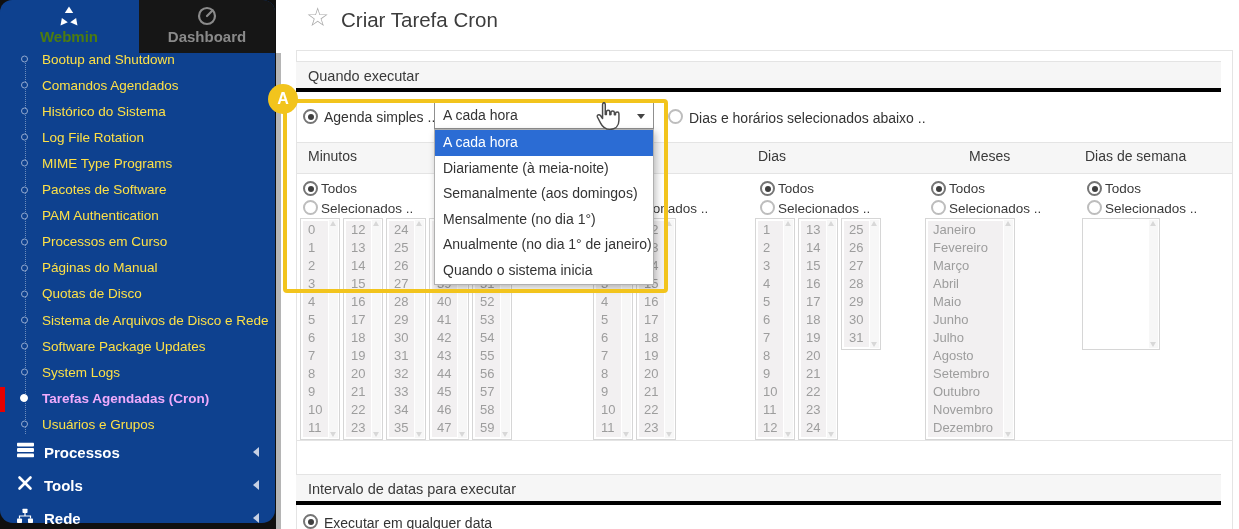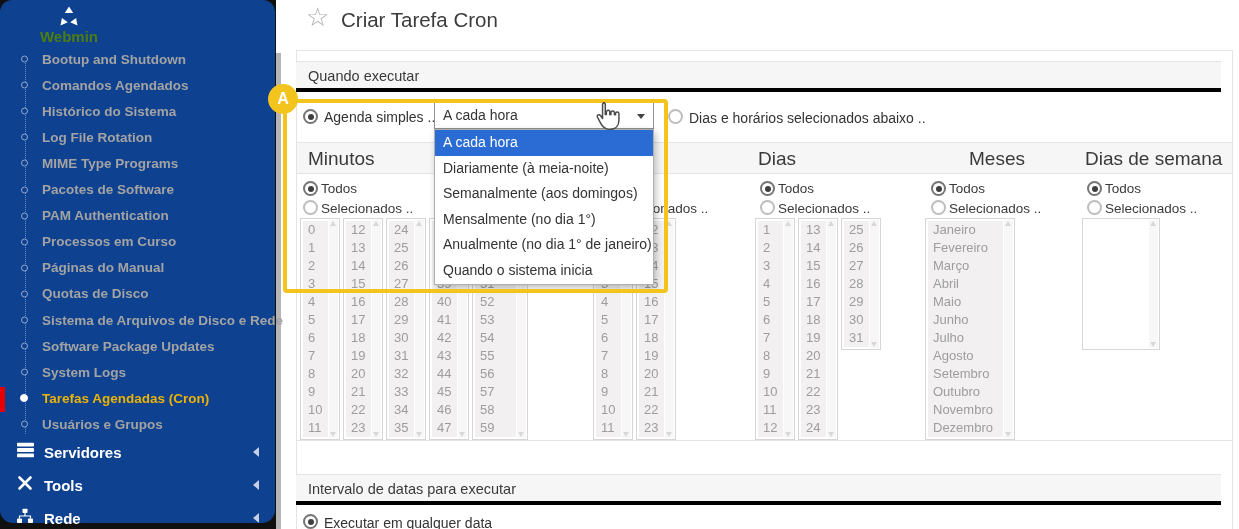--- a/index.html
+++ b/index.html
@@ -13,22 +13,22 @@
   .tab{position:absolute;top:0;height:53px;z-index:4;text-align:center;}
   .tab-webmin{left:0;width:138px;}
   .tab-dash{left:139px;width:136px;background:#161616;border-radius:0 12px 0 0;z-index:3;}
   .tab .ticon{display:block;margin:5px auto 0;height:22px;}
   .tab .tlabel{display:block;font-size:15px;font-weight:bold;margin-top:1px;}
   .tab-webmin .tlabel{color:#4d7c0f;}
   .tab-dash .tlabel{color:#8a8a8a;}
   .sb-dotline{position:absolute;left:25px;top:60px;height:374px;border-left:1px dotted rgba(255,255,255,.40);z-index:4;}
   .sb-item{position:absolute;left:0;width:275px;height:26px;display:flex;align-items:center;
            padding-left:42px;box-sizing:border-box;z-index:5;white-space:nowrap;}
-  .sb-item .lbl{font-size:13.5px;font-weight:700;color:#a3a3a3;}
-  .sb-item.active .lbl{color:#eab308;font-weight:700;}
+  .sb-item .lbl{font-size:13.5px;font-weight:400;color:#fde047;}
+  .sb-item.active .lbl{color:#f0abfc;font-weight:700;}
   .sb-dot{position:absolute;left:21px;top:50%;transform:translateY(-50%);width:7px;height:7px;
           border-radius:50%;border:1.5px solid #93a9cf;background:#0E418F;box-sizing:border-box;}
   .sb-item.active .sb-dot{background:#fff;border-color:#fff;width:8px;height:8px;left:20px;}
   .red-marker{position:absolute;left:0;top:387px;width:5px;height:25px;background:#E60000;z-index:6;}
   .sb-section{position:absolute;left:0;width:275px;height:32px;display:flex;align-items:center;z-index:5;}
   .sb-section .sicon{position:absolute;left:17px;top:50%;transform:translateY(-50%);}
   .sb-section .lbl{position:absolute;left:44px;font-size:15px;font-weight:bold;color:#fff;}
   .sb-arrow{position:absolute;left:253px;top:50%;transform:translateY(-50%);width:0;height:0;
             border:5px solid transparent;border-right:6px solid #c6d0e4;border-left:none;}
   
@@ -55,21 +55,21 @@
   .caret{position:absolute;right:8px;top:11px;width:0;height:0;
          border:4.5px solid transparent;border-top:5.5px solid #444;border-bottom:none;}
   .dropdown{position:absolute;left:434px;top:129px;width:220px;background:#fff;
             border:1px solid #b0b0b0;box-shadow:2px 3px 7px rgba(0,0,0,.25);z-index:45;box-sizing:border-box;}
   .dd-opt{height:25.6px;line-height:25.6px;padding-left:8px;font-size:14px;color:#333;white-space:nowrap;}
   .dd-opt.sel{background:#2B6CD4;color:#fff;font-weight:500;}
   
   .colsbox{position:absolute;left:296px;top:142px;width:937px;height:299px;
            border:1px solid #e4e4e4;box-sizing:border-box;background:#fff;}
   .colhead{position:absolute;left:0;top:0;right:0;height:30px;background:#f6f6f6;border-bottom:1px solid #e4e4e4;}
-  .colhdr{position:absolute;top:148px;font-size:19px;color:#3a3a3a;white-space:nowrap;z-index:2;}
+  .colhdr{position:absolute;top:148px;font-size:14px;color:#3a3a3a;white-space:nowrap;z-index:2;}
   .listbox{position:absolute;top:218px;background:#fff;border:1px solid #d6d6d6;box-sizing:border-box;z-index:1;}
   .lb-items{position:absolute;left:2px;top:2px;right:11px;bottom:2px;background:#f2f0f1;overflow:hidden;}
   .lb-item{height:18px;line-height:18px;padding-left:5px;font-size:13px;color:#9d9d9d;white-space:nowrap;}
   .lb-sb{position:absolute;right:1px;top:1px;bottom:1px;width:9px;background:#f7f7f7;}
   .lb-sb::before{content:"";position:absolute;top:1px;left:1px;width:0;height:0;
                  border:3.5px solid transparent;border-top:none;border-bottom:5px solid #d8d8d8;}
   .lb-sb::after{content:"";position:absolute;bottom:1px;left:1px;width:0;height:0;
                 border:3.5px solid transparent;border-bottom:none;border-top:5px solid #d8d8d8;}
   
   .note{position:absolute;left:303px;top:449px;font-size:12px;color:#4a4a4a;white-space:nowrap;}
@@ -158,21 +158,21 @@
       </div>
     <div id="sidebar-sections">
         <div class="sb-section" style="top: 436px;">
           <span class="sicon"><svg width="17" height="15" viewBox="0 0 17 15">
               <g fill="#fff">
                 <rect x="0" y="0" width="17" height="4" rx="1"></rect>
                 <rect x="0" y="5.5" width="17" height="4" rx="1"></rect>
                 <rect x="0" y="11" width="17" height="4" rx="1"></rect>
               </g>
             </svg></span>
-          <span class="lbl">Servidores</span>
+          <span class="lbl">Processos</span>
           <div class="sb-arrow"></div>
         </div>
         <div class="sb-section" style="top: 469px;">
           <span class="sicon"><svg width="16" height="16" viewBox="0 0 16 16">
               <g stroke="#fff" stroke-width="2.6" stroke-linecap="round">
                 <line x1="2.5" y1="2.5" x2="13.5" y2="13.5"></line>
                 <line x1="13.5" y1="2.5" x2="2.5" y2="13.5"></line>
               </g>
             </svg></span>
           <span class="lbl">Tools</span>
@@ -186,20 +186,29 @@
                 <rect x="11" y="10" width="5" height="4.5" rx="0.8"></rect>
               </g>
               <path d="M8 4.5v3M2.5 10V7.5h11V10" stroke="#fff" stroke-width="1.2" fill="none"></path>
             </svg></span>
           <span class="lbl">Rede</span>
           <div class="sb-arrow"></div>
         </div>
       </div>
   </div>
 
+  <div class="tab tab-dash">
+    <span class="ticon">
+      <svg width="22" height="22" viewBox="0 0 22 22">
+          <circle cx="11" cy="11" r="8" fill="none" stroke="#8a8a8a" stroke-width="2.2"></circle>
+          <line x1="11" y1="11" x2="16.5" y2="5.5" stroke="#8a8a8a" stroke-width="2.2" stroke-linecap="round"></line>
+        </svg>
+    </span>
+    <span class="tlabel">Dashboard</span>
+  </div>
   <div class="tab tab-webmin">
     <span class="ticon">
       <svg width="24" height="22" viewBox="0 0 24 22">
           <g fill="#fff">
             <path d="M12 1.5l4.2 6.5H7.8z"></path>
             <path d="M3.5 20.5l1.4-7.6 5.9 4.4z"></path>
             <path d="M20.5 20.5l-7.3-3.2 5.9-4.4z"></path>
           </g>
         </svg>
     </span>
@@ -294,21 +303,21 @@
           <div class="lb-item">41</div>
           <div class="lb-item">42</div>
           <div class="lb-item">43</div>
           <div class="lb-item">44</div>
           <div class="lb-item">45</div>
           <div class="lb-item">46</div>
           <div class="lb-item">47</div>
         </div>
         <div class="lb-sb"></div>
       </div>
-      <div class="listbox" style="left: 472px; width: 56px; height: 222px;">
+      <div class="listbox" style="left: 472px; width: 40px; height: 222px;">
         <div class="lb-items">
           <div class="lb-item">48</div>
           <div class="lb-item">49</div>
           <div class="lb-item">50</div>
           <div class="lb-item">51</div>
           <div class="lb-item">52</div>
           <div class="lb-item">53</div>
           <div class="lb-item">54</div>
           <div class="lb-item">55</div>
           <div class="lb-item">56</div>

